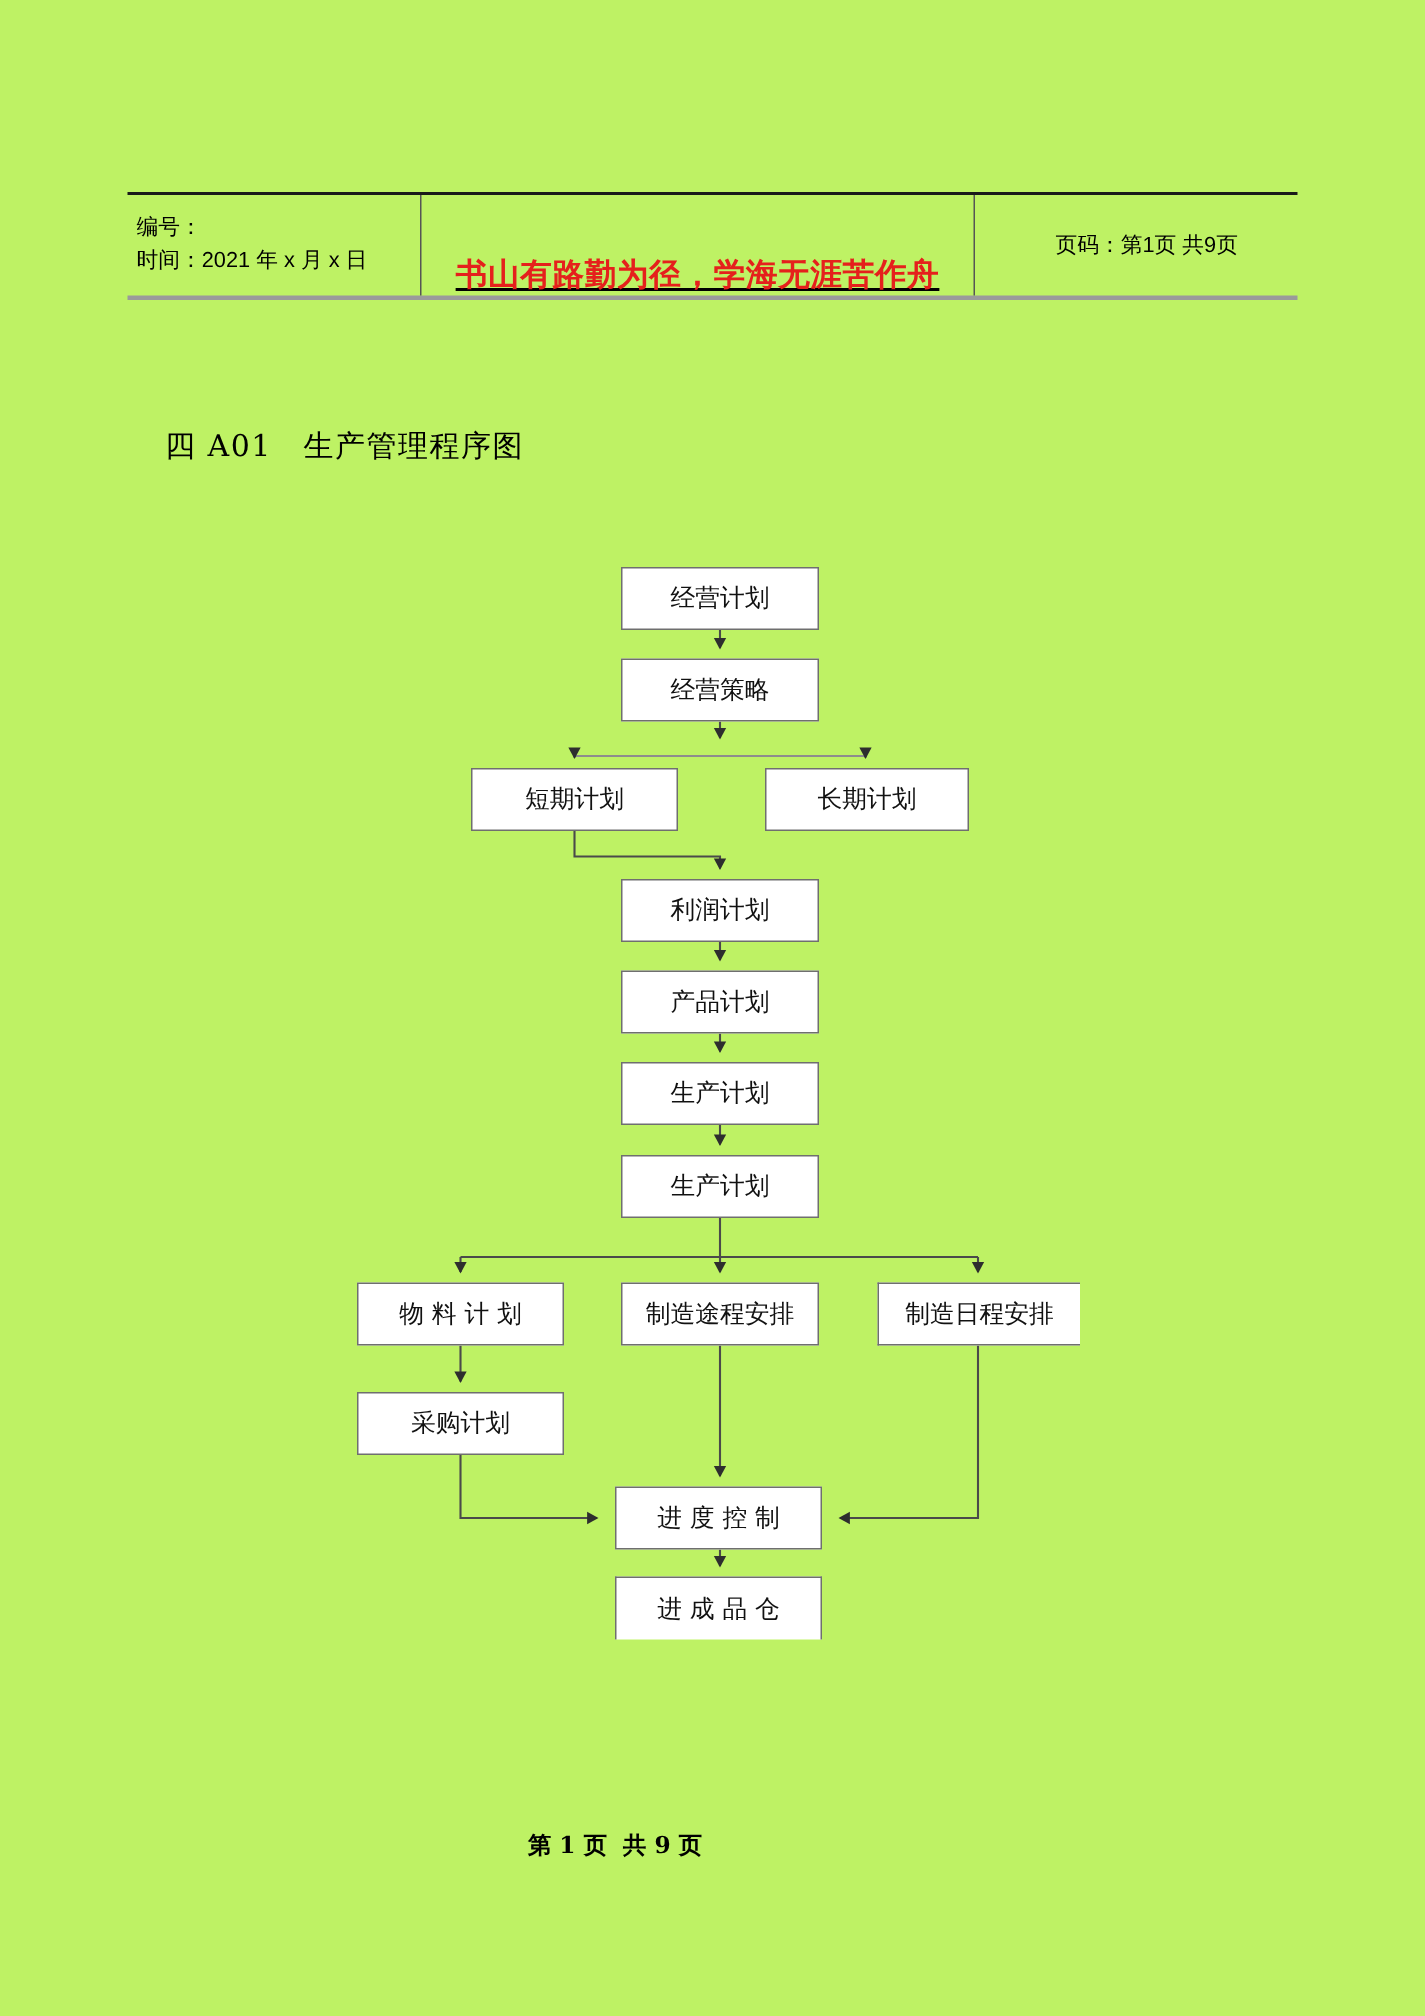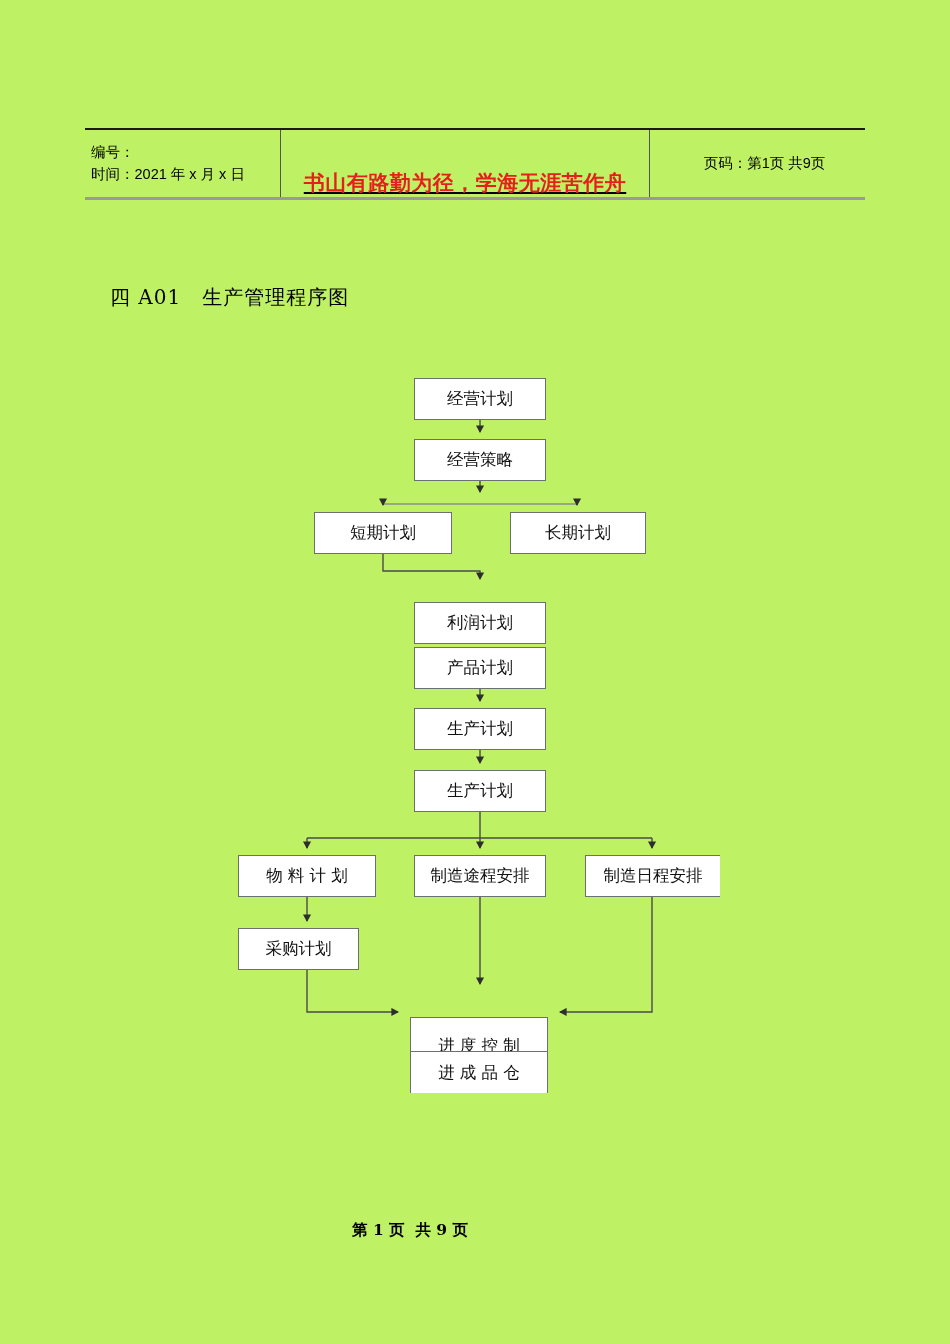--- a/index.html
+++ b/index.html
@@ -211,35 +211,35 @@
   </div>
 
   <div class="node" style="left:414px; top:378px; width:132px; height:42px;">经营计划</div>
 
   <div class="node" style="left:414px; top:439px; width:132px; height:42px;">经营策略</div>
 
   <div class="node" style="left:314px; top:512px; width:138px; height:42px;">短期计划</div>
 
   <div class="node" style="left:510px; top:512px; width:136px; height:42px;">长期计划</div>
 
-  <div class="node" style="left:414px; top:586px; width:132px; height:42px;margin-top:16px;">利润计划</div>
+  <div class="node" style="left:414px; top:586px; width:132px; height:42px;">利润计划</div>
 
   <div class="node" style="left:414px; top:647px; width:132px; height:42px;">产品计划</div>
 
   <div class="node" style="left:414px; top:708px; width:132px; height:42px;">生产计划</div>
 
   <div class="node" style="left:414px; top:770px; width:132px; height:42px;">生产计划</div>
 
   <div class="node" style="left:238px; top:855px; width:138px; height:42px;">物 料 计 划</div>
 
   <div class="node" style="left:414px; top:855px; width:132px; height:42px;">制造途程安排</div>
 
   <div class="node clip-right" style="left:585px; top:855px; width:135px; height:42px;">制造日程安排</div>
 
-  <div class="node" style="left:238px; top:928px; width:121px; height:42px;">采购计划</div>
-
-  <div class="node" style="left:410px; top:991px; width:138px; height:58px;margin-top:26px;">进 度 控 制</div>
+  <div class="node" style="left:238px; top:928px; width:138px; height:42px;">采购计划</div>
+
+  <div class="node" style="left:410px; top:991px; width:138px; height:42px;">进 度 控 制</div>
 
   <div class="node clip-bottom" style="left:410px; top:1051px; width:138px; height:42px;">进 成 品 仓</div>
 
   <div class="footer">第 1 页  共 9 页</div>
 
 </div>
 
 </body></html>

